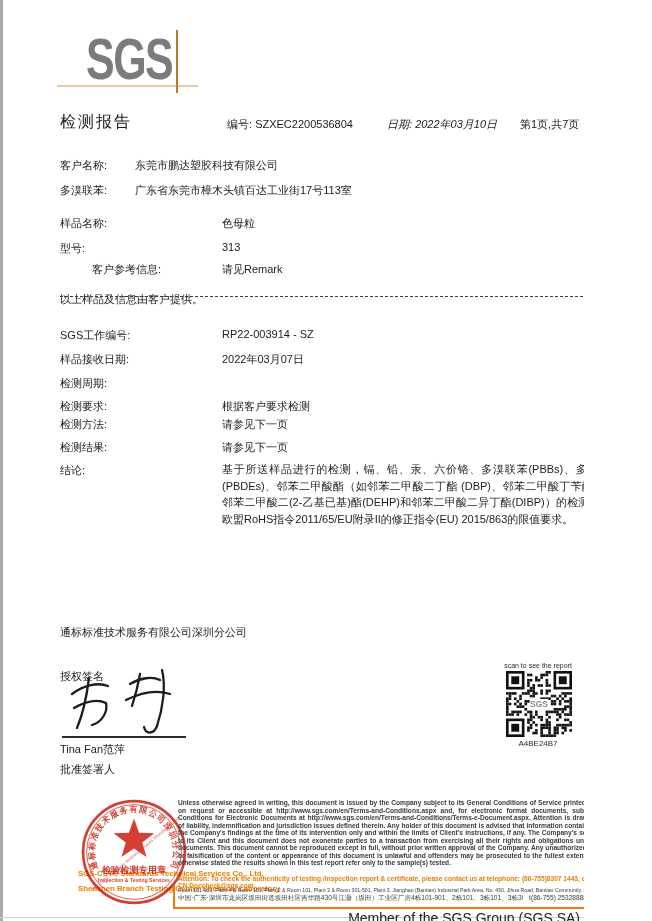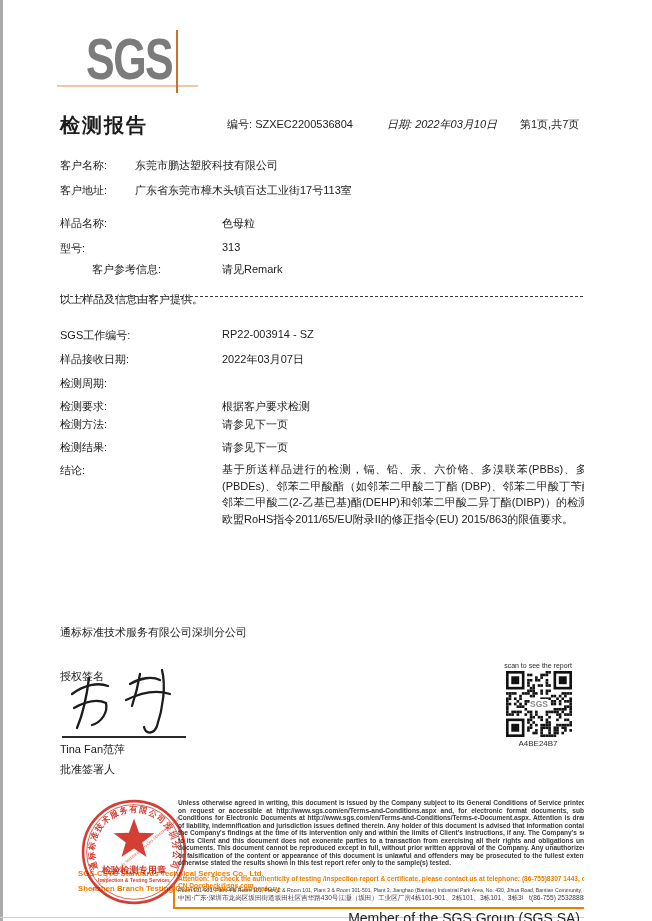--- a/index.html
+++ b/index.html
@@ -8,21 +8,21 @@
   .doc { position:relative; width:584px; height:921px; background:#ffffff; overflow:hidden; }
   .edge-left { position:absolute; left:0; top:0; width:3px; height:921px; background:#ababab; }
   .edge-bottom { position:absolute; left:0; top:917px; width:652px; height:1px; background:#cfcfcf; }
 
   
   .logo { position:absolute; left:86px; top:30px; font-size:58px; font-weight:bold; color:#7b7b7b;
           letter-spacing:-2px; transform:scaleX(.74); transform-origin:left top; line-height:1; }
   .logo-hline { position:absolute; left:57px; top:85px; width:141px; height:2px; background:#eac9a4; }
   .logo-vline { position:absolute; left:176px; top:30px; width:2px; height:63px; background:#c1762a; }
 
-  .title { position:absolute; left:60px; top:112px; font-size:20px; font-weight:bold; letter-spacing:2px; }
+  .title { position:absolute; left:60px; top:112px; font-size:16px; font-weight:normal; letter-spacing:2px; }
   .hmeta { position:absolute; top:117px; font-size:11px; }
 
   .lbl { position:absolute; left:60px; font-size:11px; }
   .val { position:absolute; font-size:11px; }
   .v1 { left:135px; } .v2 { left:222px; }
 
   .dashes { position:absolute; left:60px; top:296px; width:558px; border-top:1.5px dashed #3a3a3a; }
 
   .concl { position:absolute; left:222px; top:461px; width:412px; font-size:11px; line-height:16.5px; text-align:justify; }
 
@@ -66,21 +66,21 @@
     <span>SZXEC2200536804</span>
   </div>
   <div class="hmeta" style="left:387px;font-style:italic;">
     <span>日期:</span>
     <span>2022年03月10日</span>
   </div>
   <div class="hmeta" style="left:520px;">第1页,共7页</div>
 
   <div class="lbl" style="top:158px;">客户名称:</div>
   <div class="val v1" style="top:158px;">东莞市鹏达塑胶科技有限公司</div>
-  <div class="lbl" style="top:183px;">客户地址:</div>
+  <div class="lbl" style="top:183px;">多溴联苯:</div>
   <div class="val v1" style="top:183px;">广东省东莞市樟木头镇百达工业街17号113室</div>
 
   <div class="lbl" style="top:216px;">样品名称:</div>
   <div class="val v2" style="top:216px;">色母粒</div>
   <div class="lbl" style="top:241px;">型号:</div>
   <div class="val v2" style="top:241px;">313</div>
   <div class="lbl" style="top:262px;margin-left:32px;">客户参考信息:</div>
   <div class="val v2" style="top:262px;">请见Remark</div>
   <div class="lbl" style="top:280px;margin-top:12px;">以上样品及信息由客户提供。</div>
 

